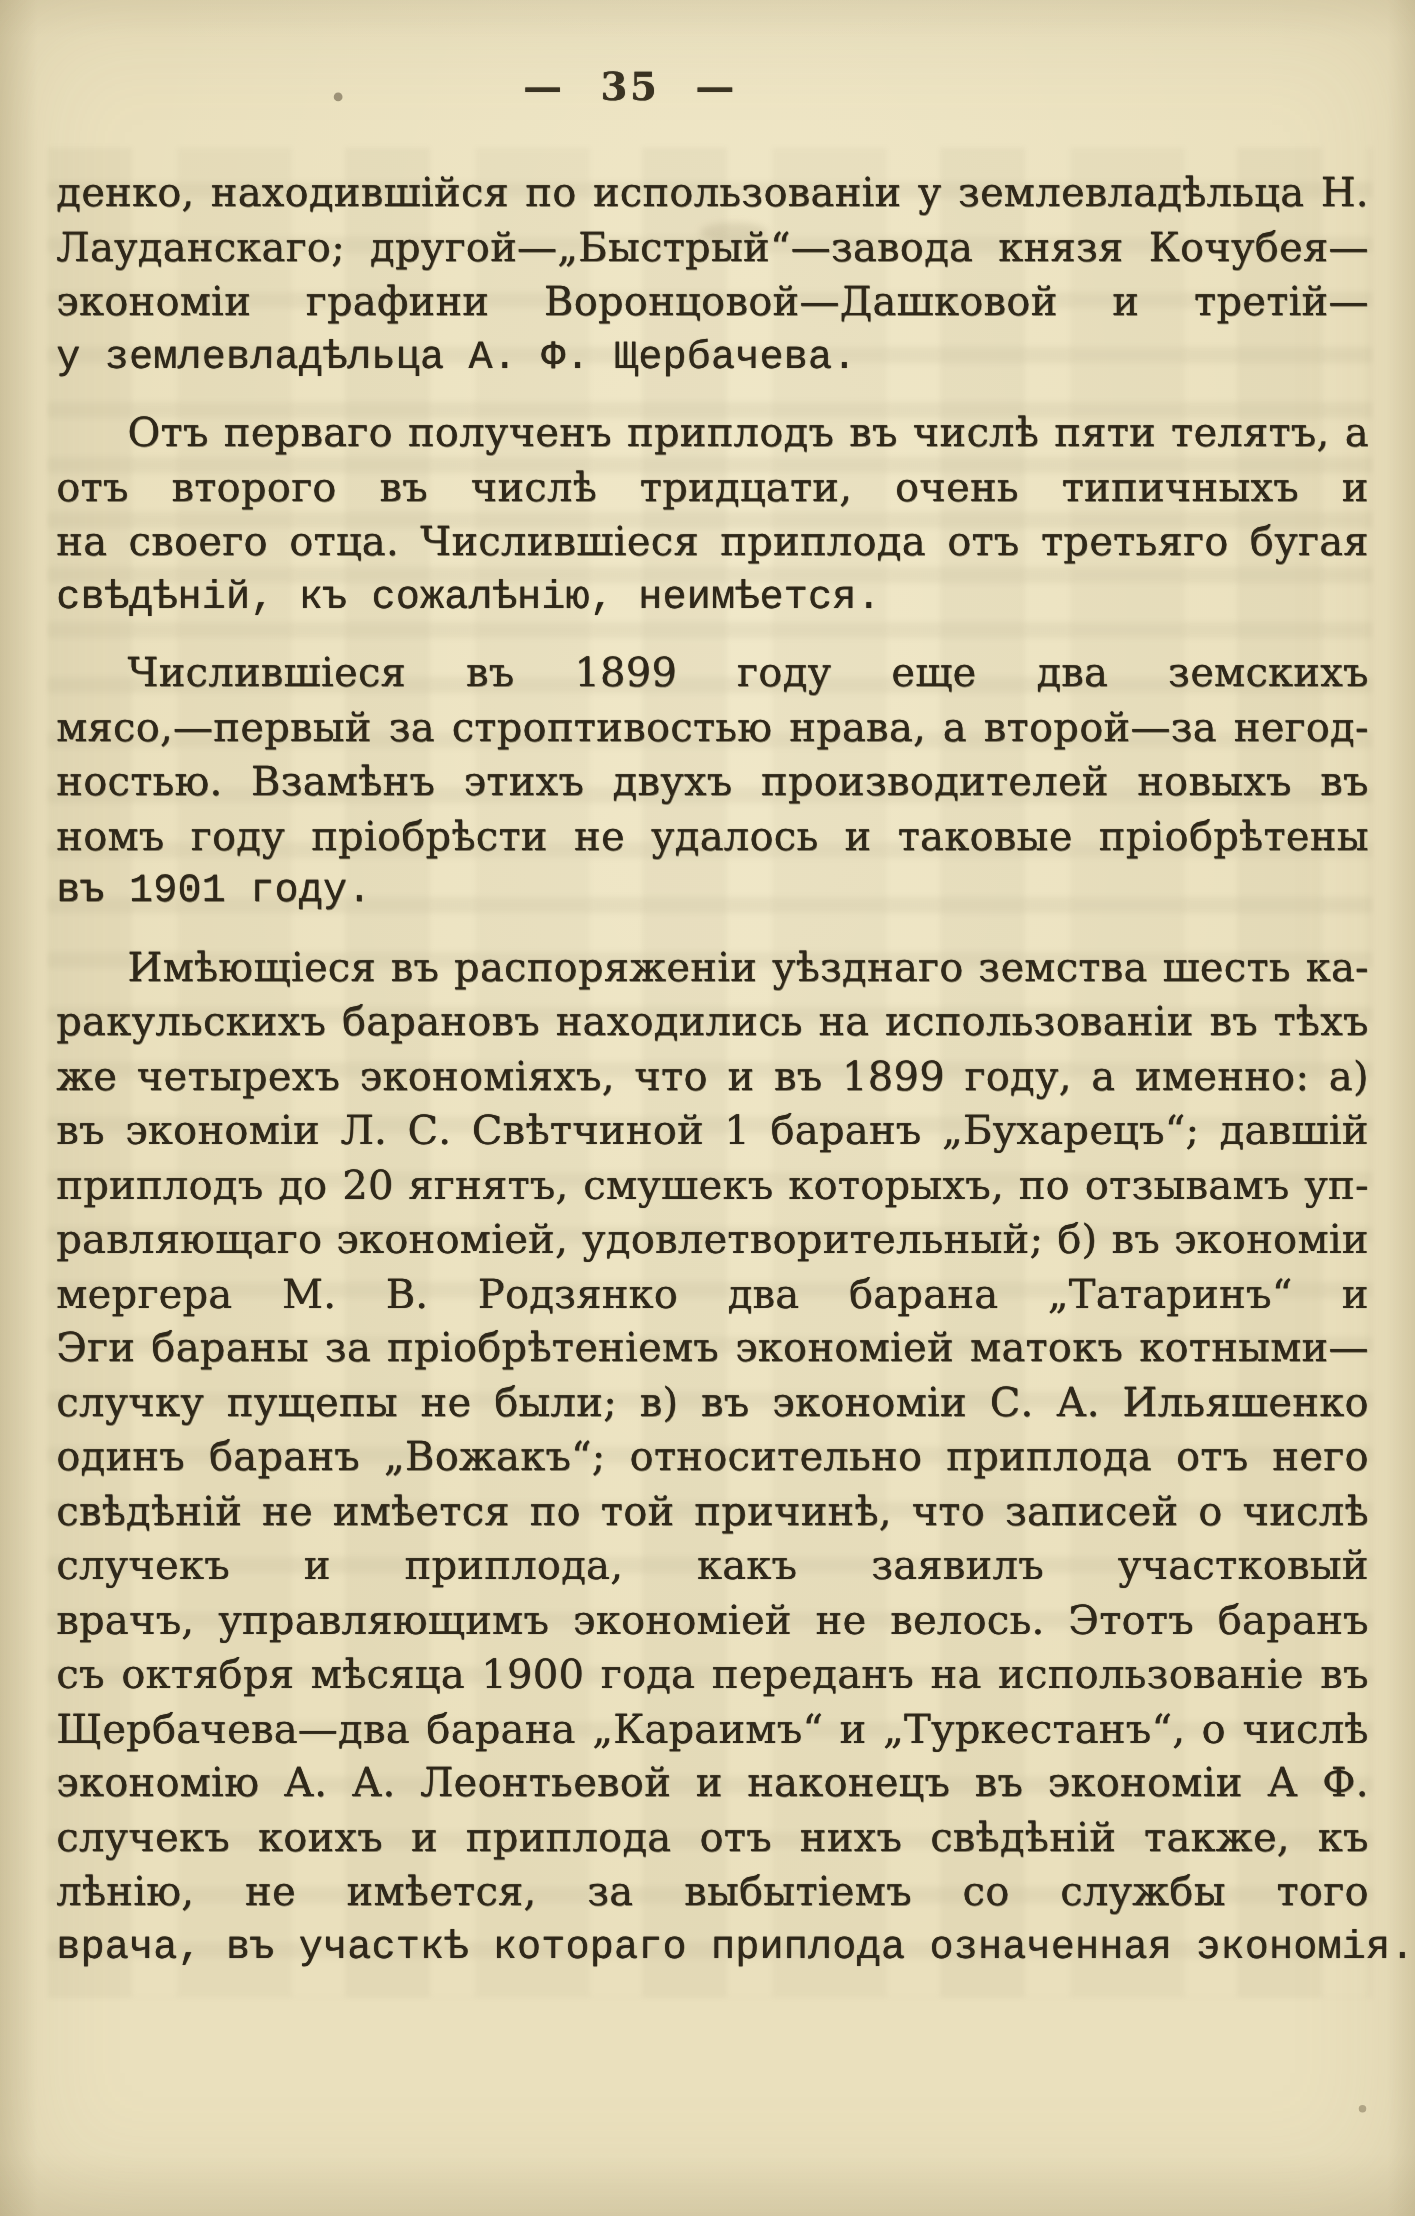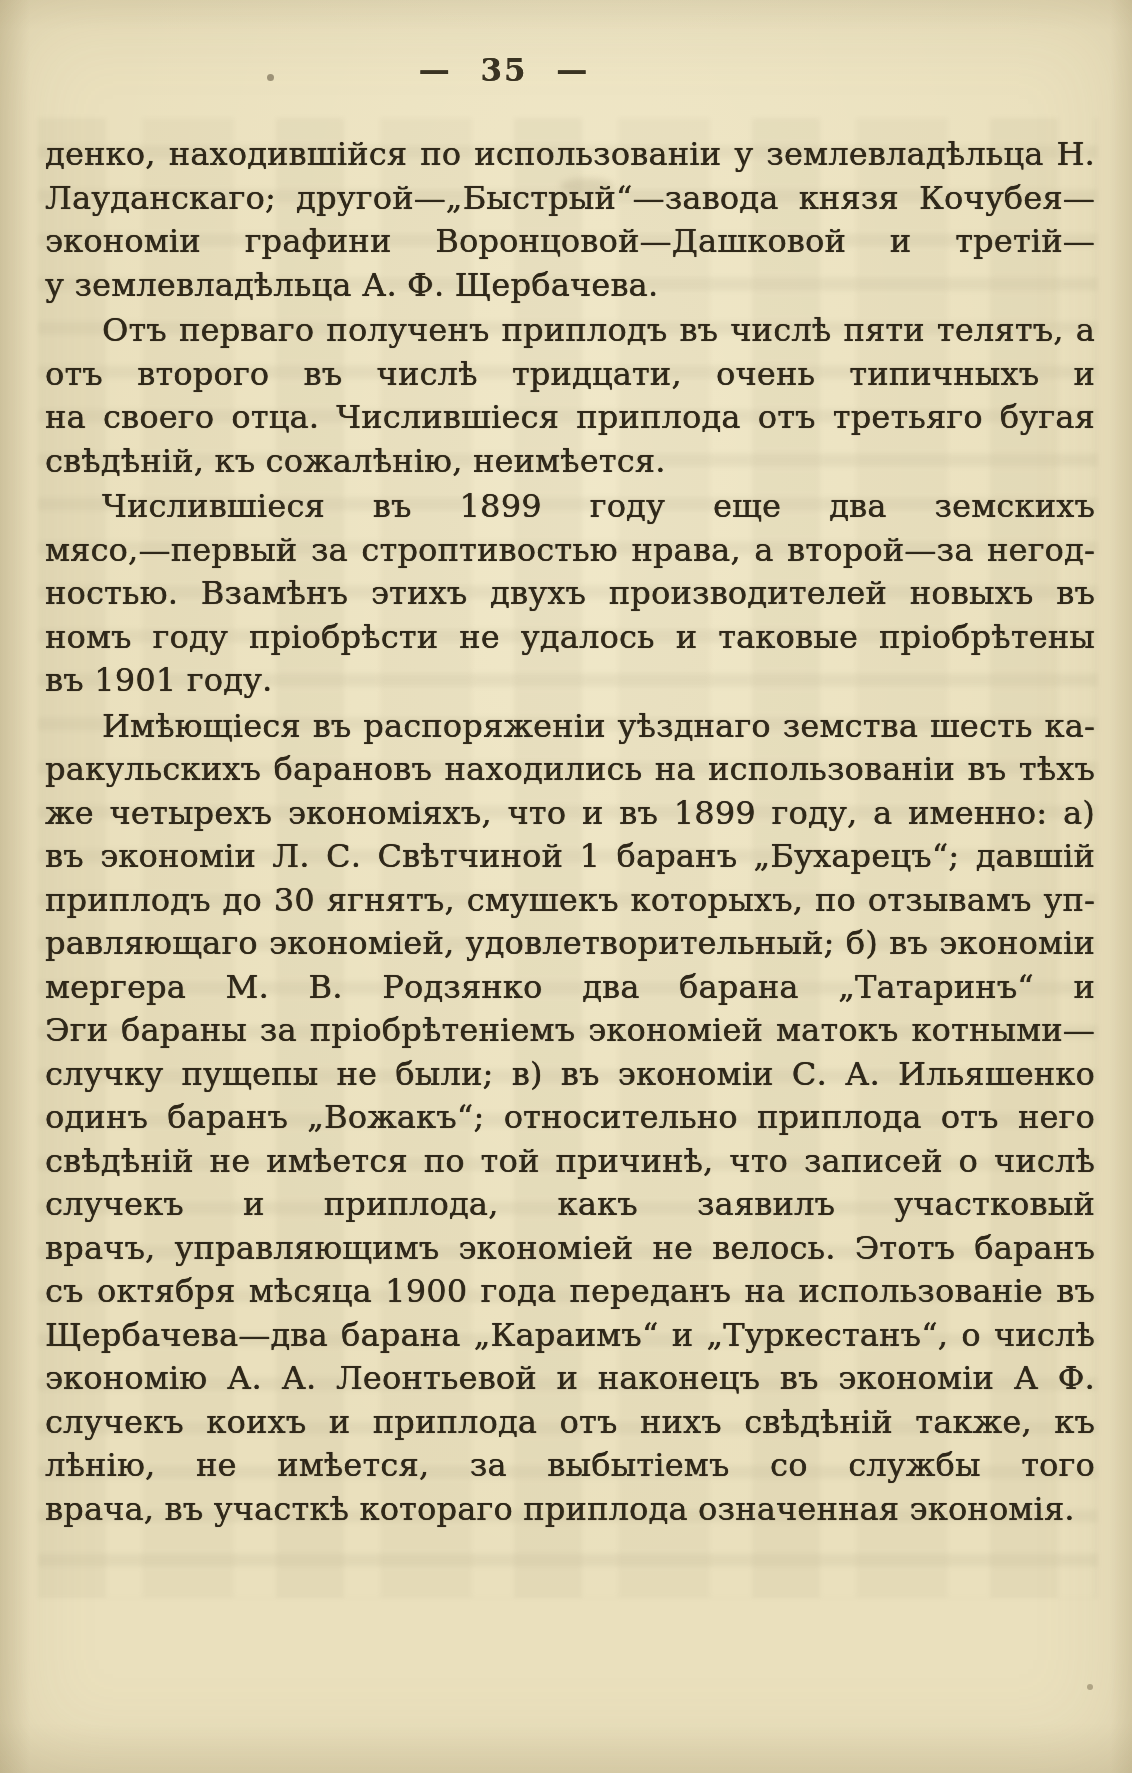--- a/index.html
+++ b/index.html
@@ -48,34 +48,34 @@
     letter-spacing: 2px;
     word-spacing: 16px;
     text-shadow: 0 0 0.6px rgba(58,51,34,0.8);
   }
   .text-block {
     position: absolute;
     left: 45px; top: 133px;
     width: 1050px;
     color: #2f281a;
   }
-  .para + .para { margin-top: 2px; }
+  .para + .para { margin-top: 18px; }
   .para:last-child { }
   .line {
     font-size: 32px;
     line-height: 43.5px;
     height: 43.5px;
     letter-spacing: 0.2px;
     text-align: justify;
     text-align-last: justify;
     text-shadow: 0 0 0.7px rgba(44,37,20,0.9), 0.4px 0.4px 0.5px rgba(44,37,20,0.45);
     white-space: nowrap;
   }
   .line.just { white-space: normal; overflow: hidden; }
-  .line.left { text-align: left; text-align-last: left; white-space: nowrap; }
+  .line.left { text-align: left; text-align-last: left; white-space: nowrap; font-family: Liberation Mono, monospace; }
   .line.indent { padding-left: 57px; }
   .speck {
     position: absolute; border-radius: 50%;
     pointer-events: none;
   }
   .speck.s1 { left: 267px; top: 74px;  width: 7px; height: 7px; background: rgba(92,82,60,0.55); }
   .speck.s2 { left: 1087px; top: 1684px; width: 6px; height: 6px; background: rgba(110,98,70,0.45); }
   .speck.s3 { left: 560px; top: 178px; width: 54px; height: 16px; border-radius: 50%;
               background: rgba(140,128,95,0.18); filter: blur(3px); }
 </style>
@@ -106,21 +106,21 @@
         <div class="line just">мясо,—первый за строптивостью нрава, а второй—за негод-</div>
         <div class="line just">ностью. Взамѣнъ этихъ двухъ производителей новыхъ въ отчет-</div>
         <div class="line just">номъ году пріобрѣсти не удалось и таковые пріобрѣтены уже</div>
         <div class="line left">въ 1901 году.</div>
       </div>
       <div class="para">
         <div class="line just indent">Имѣющіеся въ распоряженіи уѣзднаго земства шесть ка-</div>
         <div class="line just">ракульскихъ барановъ находились на использованіи въ тѣхъ</div>
         <div class="line just">же четырехъ экономіяхъ, что и въ 1899 году, а именно: а)</div>
         <div class="line just">въ экономіи Л. С. Свѣтчиной 1 баранъ „Бухарецъ“; давшій</div>
-        <div class="line just">приплодъ до 30 ягнятъ, смушекъ которыхъ, по отзывамъ уп-</div>
+        <div class="line just">приплодъ до 20 ягнятъ, смушекъ которыхъ, по отзывамъ уп-</div>
         <div class="line just">равляющаго экономіей, удовлетворительный; б) въ экономіи Ка-</div>
         <div class="line just">мергера М. В. Родзянко два барана „Татаринъ“ и „Маргеланъ“.</div>
         <div class="line just">Эги бараны за пріобрѣтеніемъ экономіей матокъ котными—въ</div>
         <div class="line just">случку пущепы не были; в) въ экономіи С. А. Ильяшенко</div>
         <div class="line just">одинъ баранъ „Вожакъ“; относительно приплода отъ него</div>
         <div class="line just">свѣдѣній не имѣется по той причинѣ, что записей о числѣ</div>
         <div class="line just">случекъ и приплода, какъ заявилъ участковый ветеринарный</div>
         <div class="line just">врачъ, управляющимъ экономіей не велось. Этотъ баранъ</div>
         <div class="line just">съ октября мѣсяца 1900 года переданъ на использованіе въ</div>
         <div class="line just">Щербачева—два барана „Караимъ“ и „Туркестанъ“, о числѣ</div>

